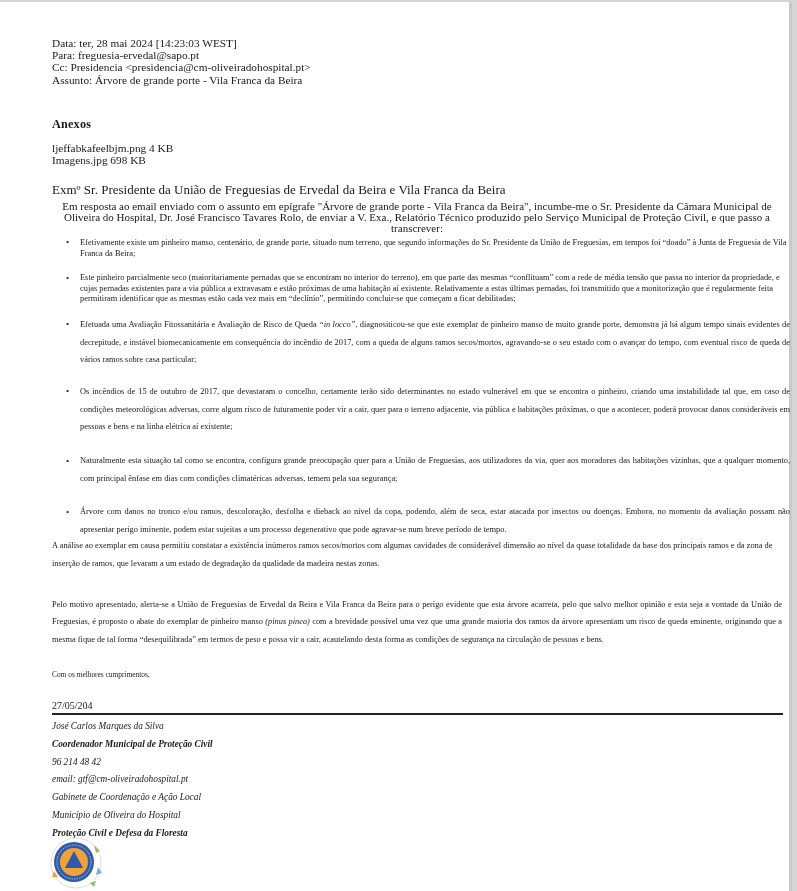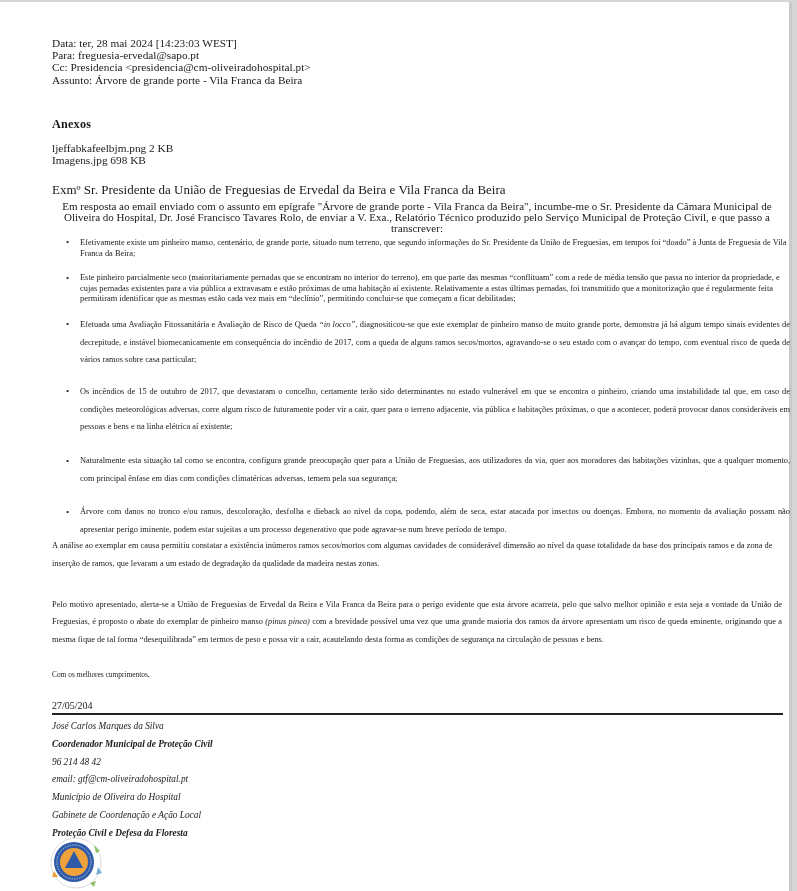--- a/index.html
+++ b/index.html
@@ -51,21 +51,21 @@
     <div>Data: ter, 28 mai 2024 [14:23:03 WEST]</div>
     <div>Para: freguesia-ervedal@sapo.pt</div>
     <div>Cc: Presidencia &lt;presidencia@cm-oliveiradohospital.pt&gt;</div>
     <div>Assunto: Árvore de grande porte - Vila Franca da Beira</div>
   </div>
 
   <div class="att-title">Anexos</div>
   <div class="att-list">
     <div>
       <span>ljeffabkafeelbjm.png</span>
-      <span>2 KB</span>
+      <span>4 KB</span>
     </div>
     <div>
       <span>Imagens.jpg</span>
       <span>698 KB</span>
     </div>
   </div>
 
   <div class="salut">Exmº Sr. Presidente da União de Freguesias de Ervedal da Beira e Vila Franca da Beira</div>
   <div class="intro">Em resposta ao email enviado com o assunto em epígrafe "Árvore de grande porte - Vila Franca da Beira", incumbe-me o Sr. Presidente da Câmara Municipal de Oliveira do Hospital, Dr. José Francisco Tavares Rolo, de enviar a V. Exa., Relatório Técnico  produzido pelo Serviço Municipal de Proteção Civil, e que passo a transcrever:</div>
 
@@ -105,22 +105,22 @@
   <div class="closing">Com os melhores cumprimentos,</div>
 
   <div class="sigdate">27/05/204</div>
   <div class="sigline"></div>
 
   <div class="sig">
     <div>José Carlos Marques da Silva</div>
     <div class="bold">Coordenador Municipal de Proteção Civil</div>
     <div>96 214 48 42</div>
     <div>email: gtf@cm-oliveiradohospital.pt</div>
+    <div>Gabinete de Coordenação e Ação Local</div>
     <div>Município de Oliveira do Hospital</div>
-    <div>Gabinete de Coordenação e Ação Local</div>
     <div class="bold">Proteção Civil e Defesa da Floresta</div>
   </div>
 
   <svg class="logo" viewBox="0 0 52 52">
     <circle cx="26" cy="26" r="25" fill="#ffffff" stroke="#dddddd" stroke-width="1"></circle>
     <path d="M44 8 L50 14 L46 16 Z" fill="#8cc06a"></path>
     <path d="M48 30 L52 36 L46 38 Z" fill="#7ab0d8"></path>
     <path d="M40 46 L46 44 L44 50 Z" fill="#8cc06a"></path>
     <path d="M4 34 L8 40 L2 40 Z" fill="#f0a23a"></path>
     <circle cx="24" cy="25" r="20" fill="#2e5aa8"></circle>

